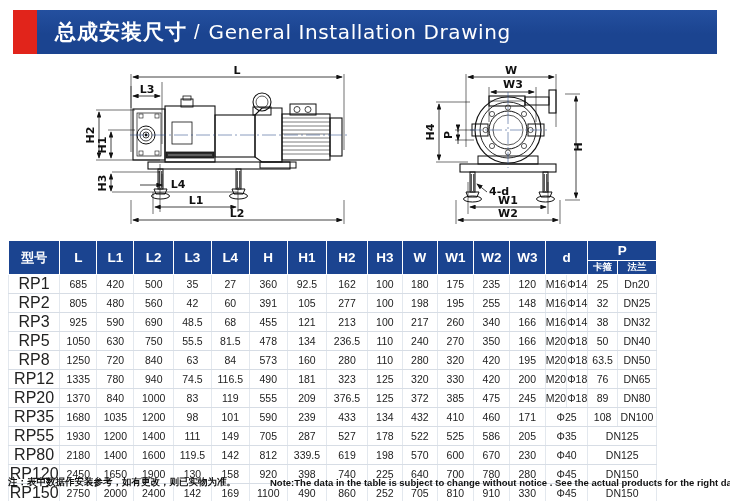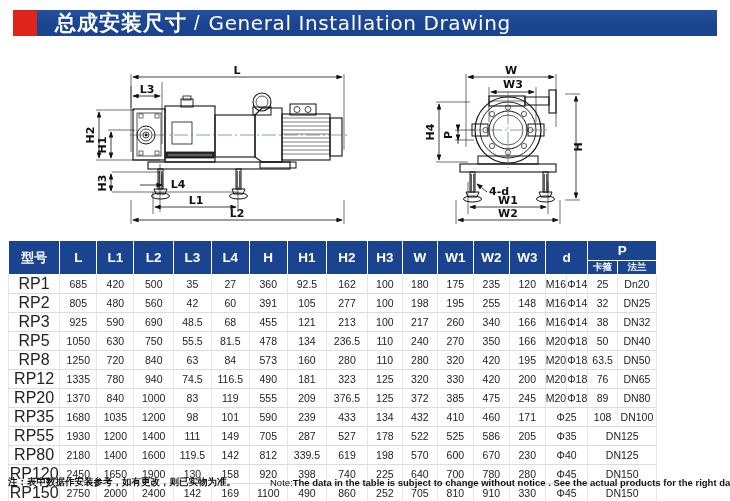--- a/index.html
+++ b/index.html
@@ -10,21 +10,21 @@
     background: #ffffff;
     font-family: "Liberation Sans", "DejaVu Sans", sans-serif;
     overflow: hidden;
     position: relative;
   }
 
   
   .title-bar {
     position: absolute;
     left: 13px; top: 10px;
-    width: 704px; height: 26px;
+    width: 704px; height: 44px;
     display: flex;
     align-items: stretch;
   }
   .title-accent {
     width: 24px;
     background: #e1241b;
     flex: 0 0 24px;
   }
   .title-blue {
     flex: 1 1 auto;
@@ -117,21 +117,21 @@
     font-size: 9.5px;
     color: #111111;
   }
   .note-cn {
     font-weight: bold;
     white-space: nowrap;
     margin-right: 22px;
     font-family: "Liberation Sans", sans-serif;
   }
   .note-en-label {
-    font-weight: normal;
+    font-weight: bold;
     white-space: nowrap;
     padding-left: 12px;
   }
   .note-en-text {
     white-space: nowrap;
     font-weight: bold;
   }
 </style>
 </head>
 <body>

